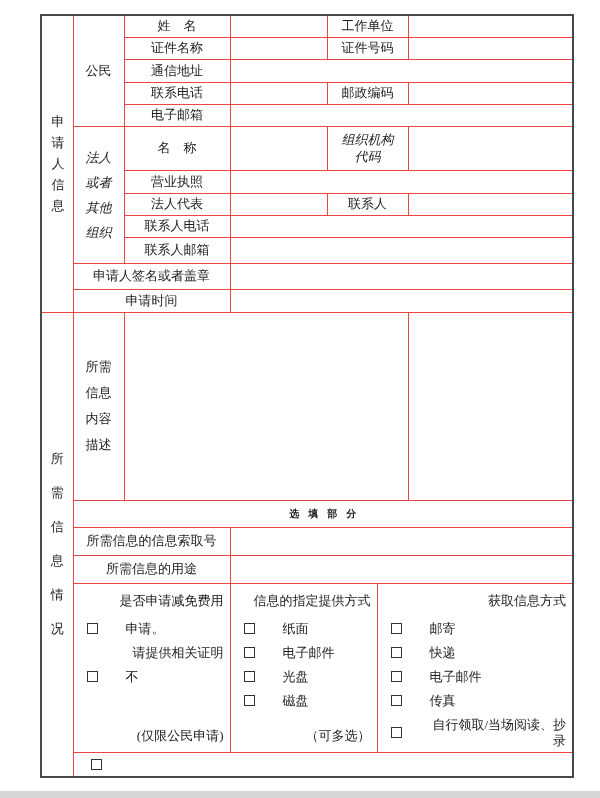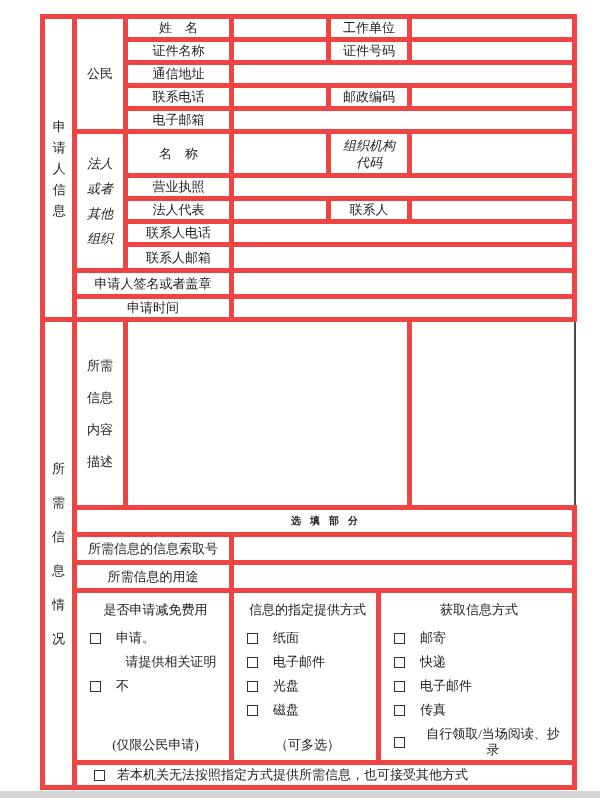--- a/index.html
+++ b/index.html
@@ -8,36 +8,36 @@
     width:600px; height:798px; position:relative;
     background:#ffffff; color:#1c1c1c;
     font-family:"Liberation Serif","DejaVu Serif",serif;
   }
   .form-table {
     position:absolute; left:40px; top:14px;
     width:532px; border-collapse:collapse; table-layout:fixed;
     border:2px solid #4a4a4a;
   }
   td {
-    border:5px solid #ef4444; padding:0;
+    border:1px solid #ef4444; padding:0;
     font-size:13px; text-align:center; vertical-align:middle;
     overflow:hidden;
     margin-left:45px;
   }
   .vtext   { display:inline-block; width:1.1em; word-break:break-all; line-height:21px; text-align:right; }
   .vtext2  { display:inline-block; width:1.1em; word-break:break-all; line-height:34px; text-align:center;font-family:Liberation Serif, serif; }
   .wrap2   { display:inline-block; width:2.15em; word-break:break-all; line-height:25px; text-align:center;font-style:italic; }
-  .wrap2b  { display:inline-block; width:2.15em; word-break:break-all; line-height:32px; }
+  .wrap2b  { display:inline-block; width:2.15em; word-break:break-all; line-height:26px; }
   .wrap4   { display:inline-block; width:4.3em; word-break:break-all; line-height:17px; text-align:center;font-style:italic; }
   .header-cell { font-weight:bold; font-size:10px; letter-spacing:0.9em; padding-left:0.9em; }
   .desc-cell { vertical-align:top; text-align:left; }
-  .opt-cell { vertical-align:top; text-align:center; padding:8px 6px 7px 11px; }
+  .opt-cell { vertical-align:top; text-align:right; padding:8px 6px 7px 11px; }
   .opt-inner { height:152px; display:flex; flex-direction:column; }
   .opt-title { line-height:18px; margin-bottom:7px; }
-  .opt-item { display:flex; align-items:center; gap:15px; margin:4px 0 4px 2px; line-height:16px; }
+  .opt-item { display:flex; align-items:center; gap:28px; margin:4px 0 4px 2px; line-height:16px; }
   .cb { width:11px; height:11px; border:1px solid #333; flex:none; background:#fff; }
   .opt-note { margin:4px 0 4px 31px; line-height:16px; }
   .opt-footer { margin-top:auto; line-height:16px; }
   .bottom-cell { text-align:left; padding-left:17px; }
   .bottom-inner { display:flex; align-items:center; gap:12px; }
   .page-bottom-strip {
     position:absolute; left:0; top:791px; width:600px; height:7px;
     background:#d6d6d6;
   }
 </style>
@@ -196,20 +196,19 @@
           <span>自行领取/当场阅读、抄录</span>
         </div>
         <div class="opt-footer">（可多选）</div>
       </div>
     </td>
   </tr>
   <tr style="height:25px">
     <td colspan="6" class="bottom-cell">
       <div class="bottom-inner">
         <span class="cb"></span>
-        <span>若本机关无法按照指定方式提供所需信息，也可接受其他方式</span>
       </div>
     </td>
   </tr>
 </tbody>
   </table>
 
 <div class="page-bottom-strip"></div>
 
 </body></html>

